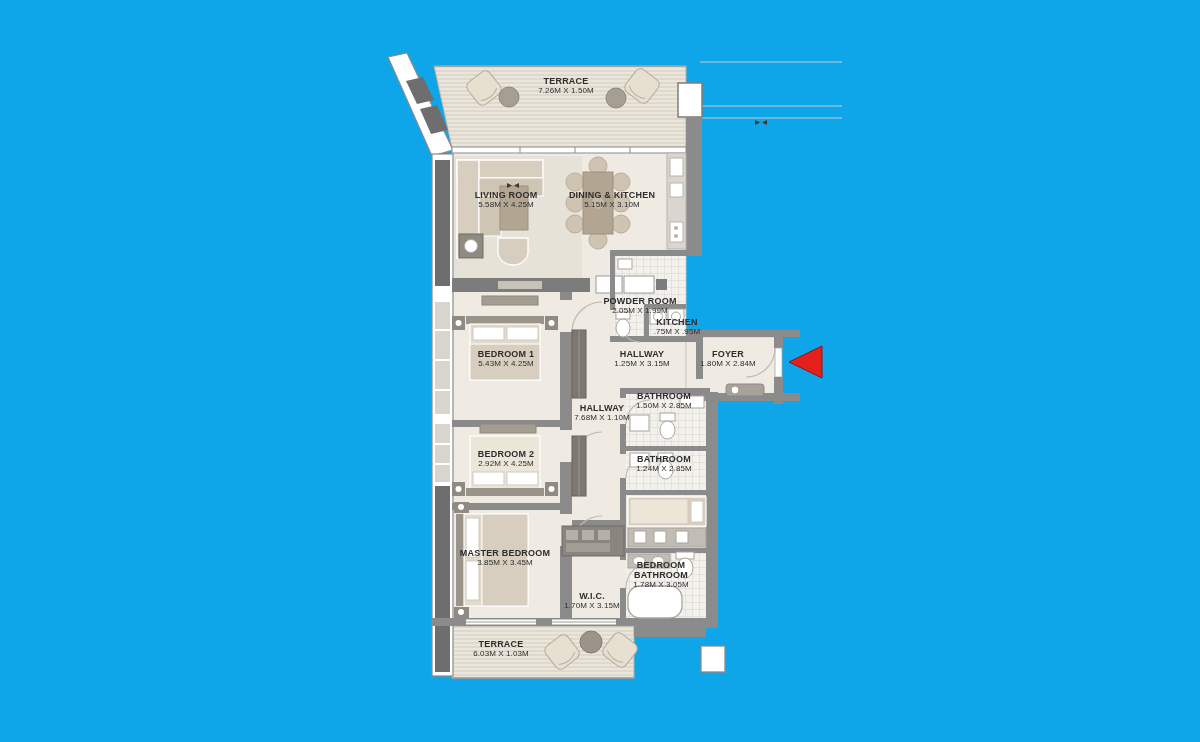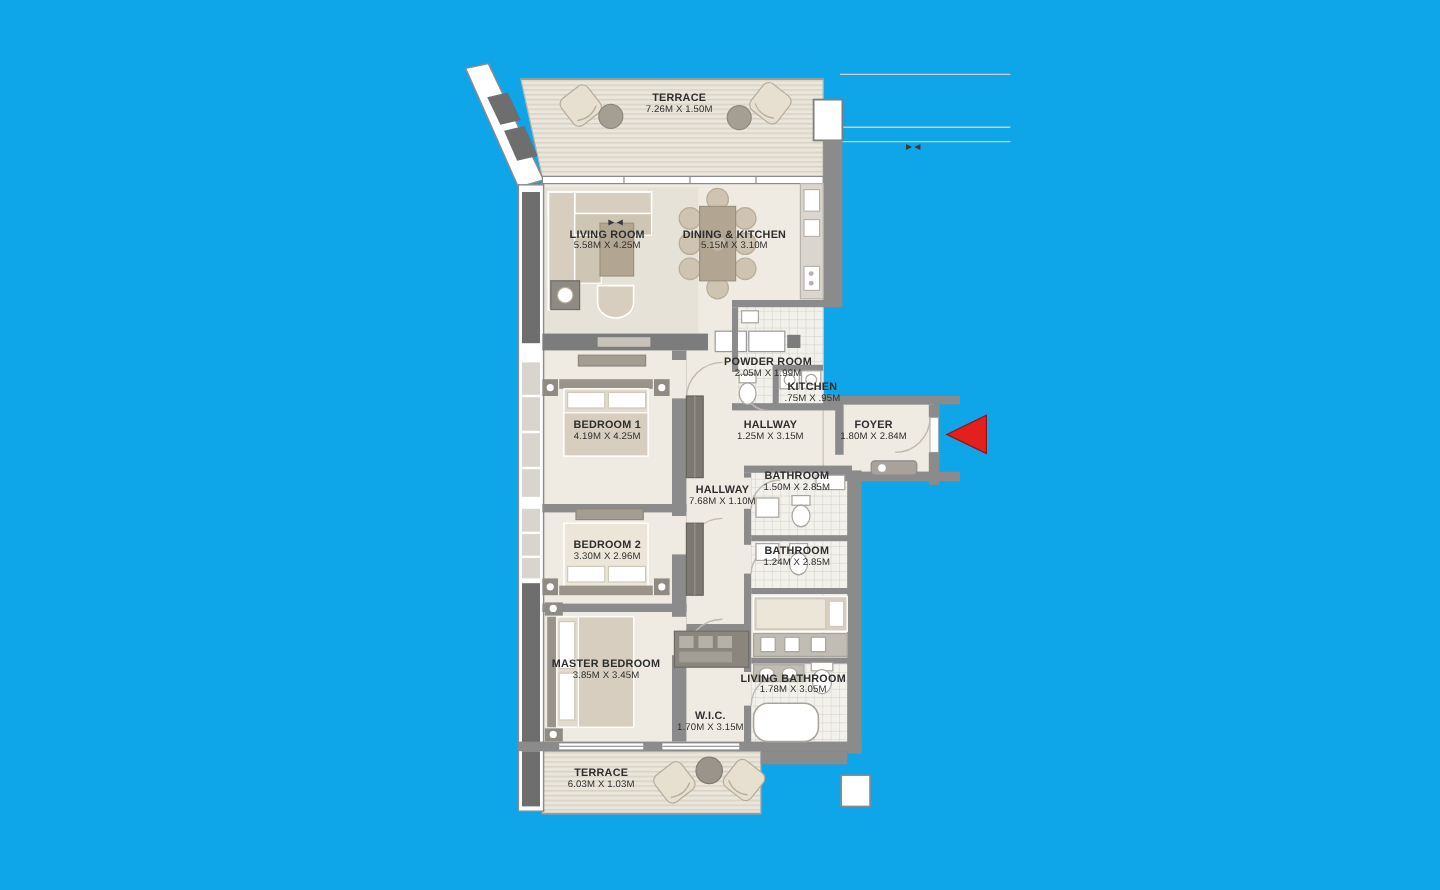--- a/index.html
+++ b/index.html
@@ -343,48 +343,48 @@
 <div class="lbl" style="left:642px;top:349px">
   <div class="nm">HALLWAY</div>
   <div class="dm">1.25M X 3.15M</div>
 </div>
 <div class="lbl" style="left:728px;top:349px">
   <div class="nm">FOYER</div>
   <div class="dm">1.80M X 2.84M</div>
 </div>
 <div class="lbl" style="left:506px;top:349px">
   <div class="nm">BEDROOM 1</div>
-  <div class="dm">4.19M X 4.25M</div>
+  <div class="dm">5.43M X 4.25M</div>
 </div>
 <div class="lbl" style="left:602px;top:403px">
   <div class="nm">HALLWAY</div>
   <div class="dm">7.68M X 1.10M</div>
 </div>
 <div class="lbl" style="left:664px;top:391px">
   <div class="nm">BATHROOM</div>
   <div class="dm">1.50M X 2.85M</div>
 </div>
 <div class="lbl" style="left:664px;top:454px">
   <div class="nm">BATHROOM</div>
   <div class="dm">1.24M X 2.85M</div>
 </div>
 <div class="lbl" style="left:506px;top:449px">
   <div class="nm">BEDROOM 2</div>
-  <div class="dm">3.30M X 2.96M</div>
+  <div class="dm">2.92M X 4.25M</div>
 </div>
 <div class="lbl" style="left:505px;top:548px">
   <div class="nm">MASTER BEDROOM</div>
   <div class="dm">3.85M X 3.45M</div>
 </div>
 <div class="lbl" style="left:592px;top:591px">
   <div class="nm">W.I.C.</div>
   <div class="dm">1.70M X 3.15M</div>
 </div>
 <div class="lbl wrap" style="left:661px;top:560px">
-  <div class="nm">LIVING BATHROOM</div>
+  <div class="nm">BEDROOM BATHROOM</div>
   <div class="dm">1.78M X 3.05M</div>
 </div>
 <div class="lbl" style="left:501px;top:639px">
   <div class="nm">TERRACE</div>
   <div class="dm">6.03M X 1.03M</div>
 </div>
 
 </div>
 
 </body></html>

